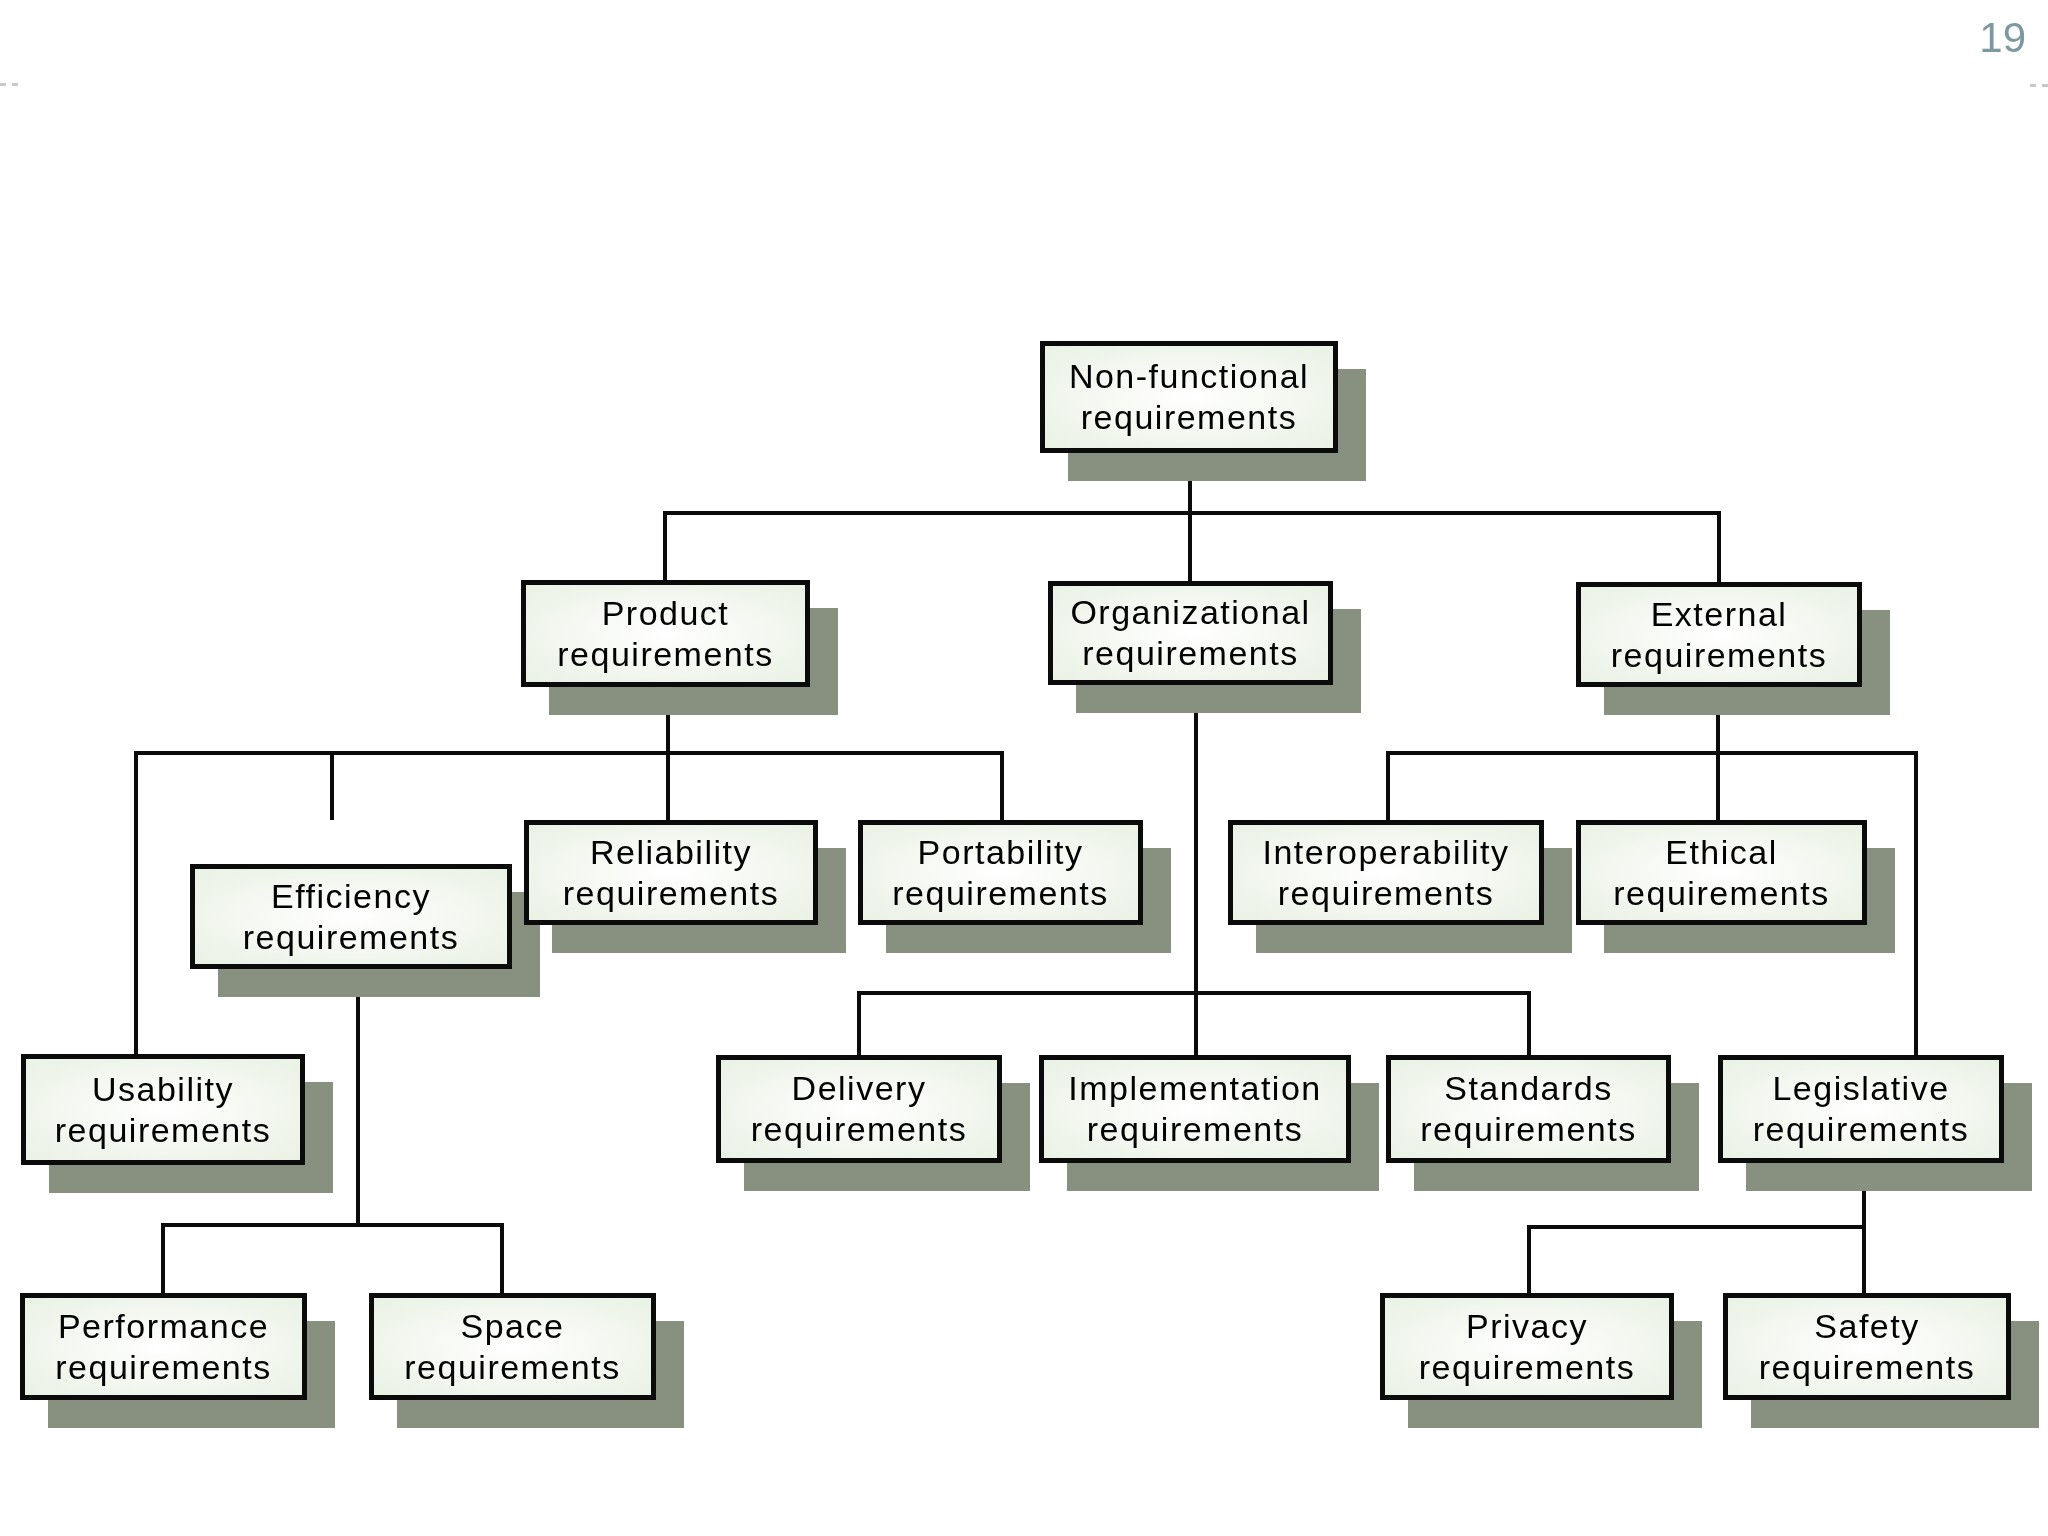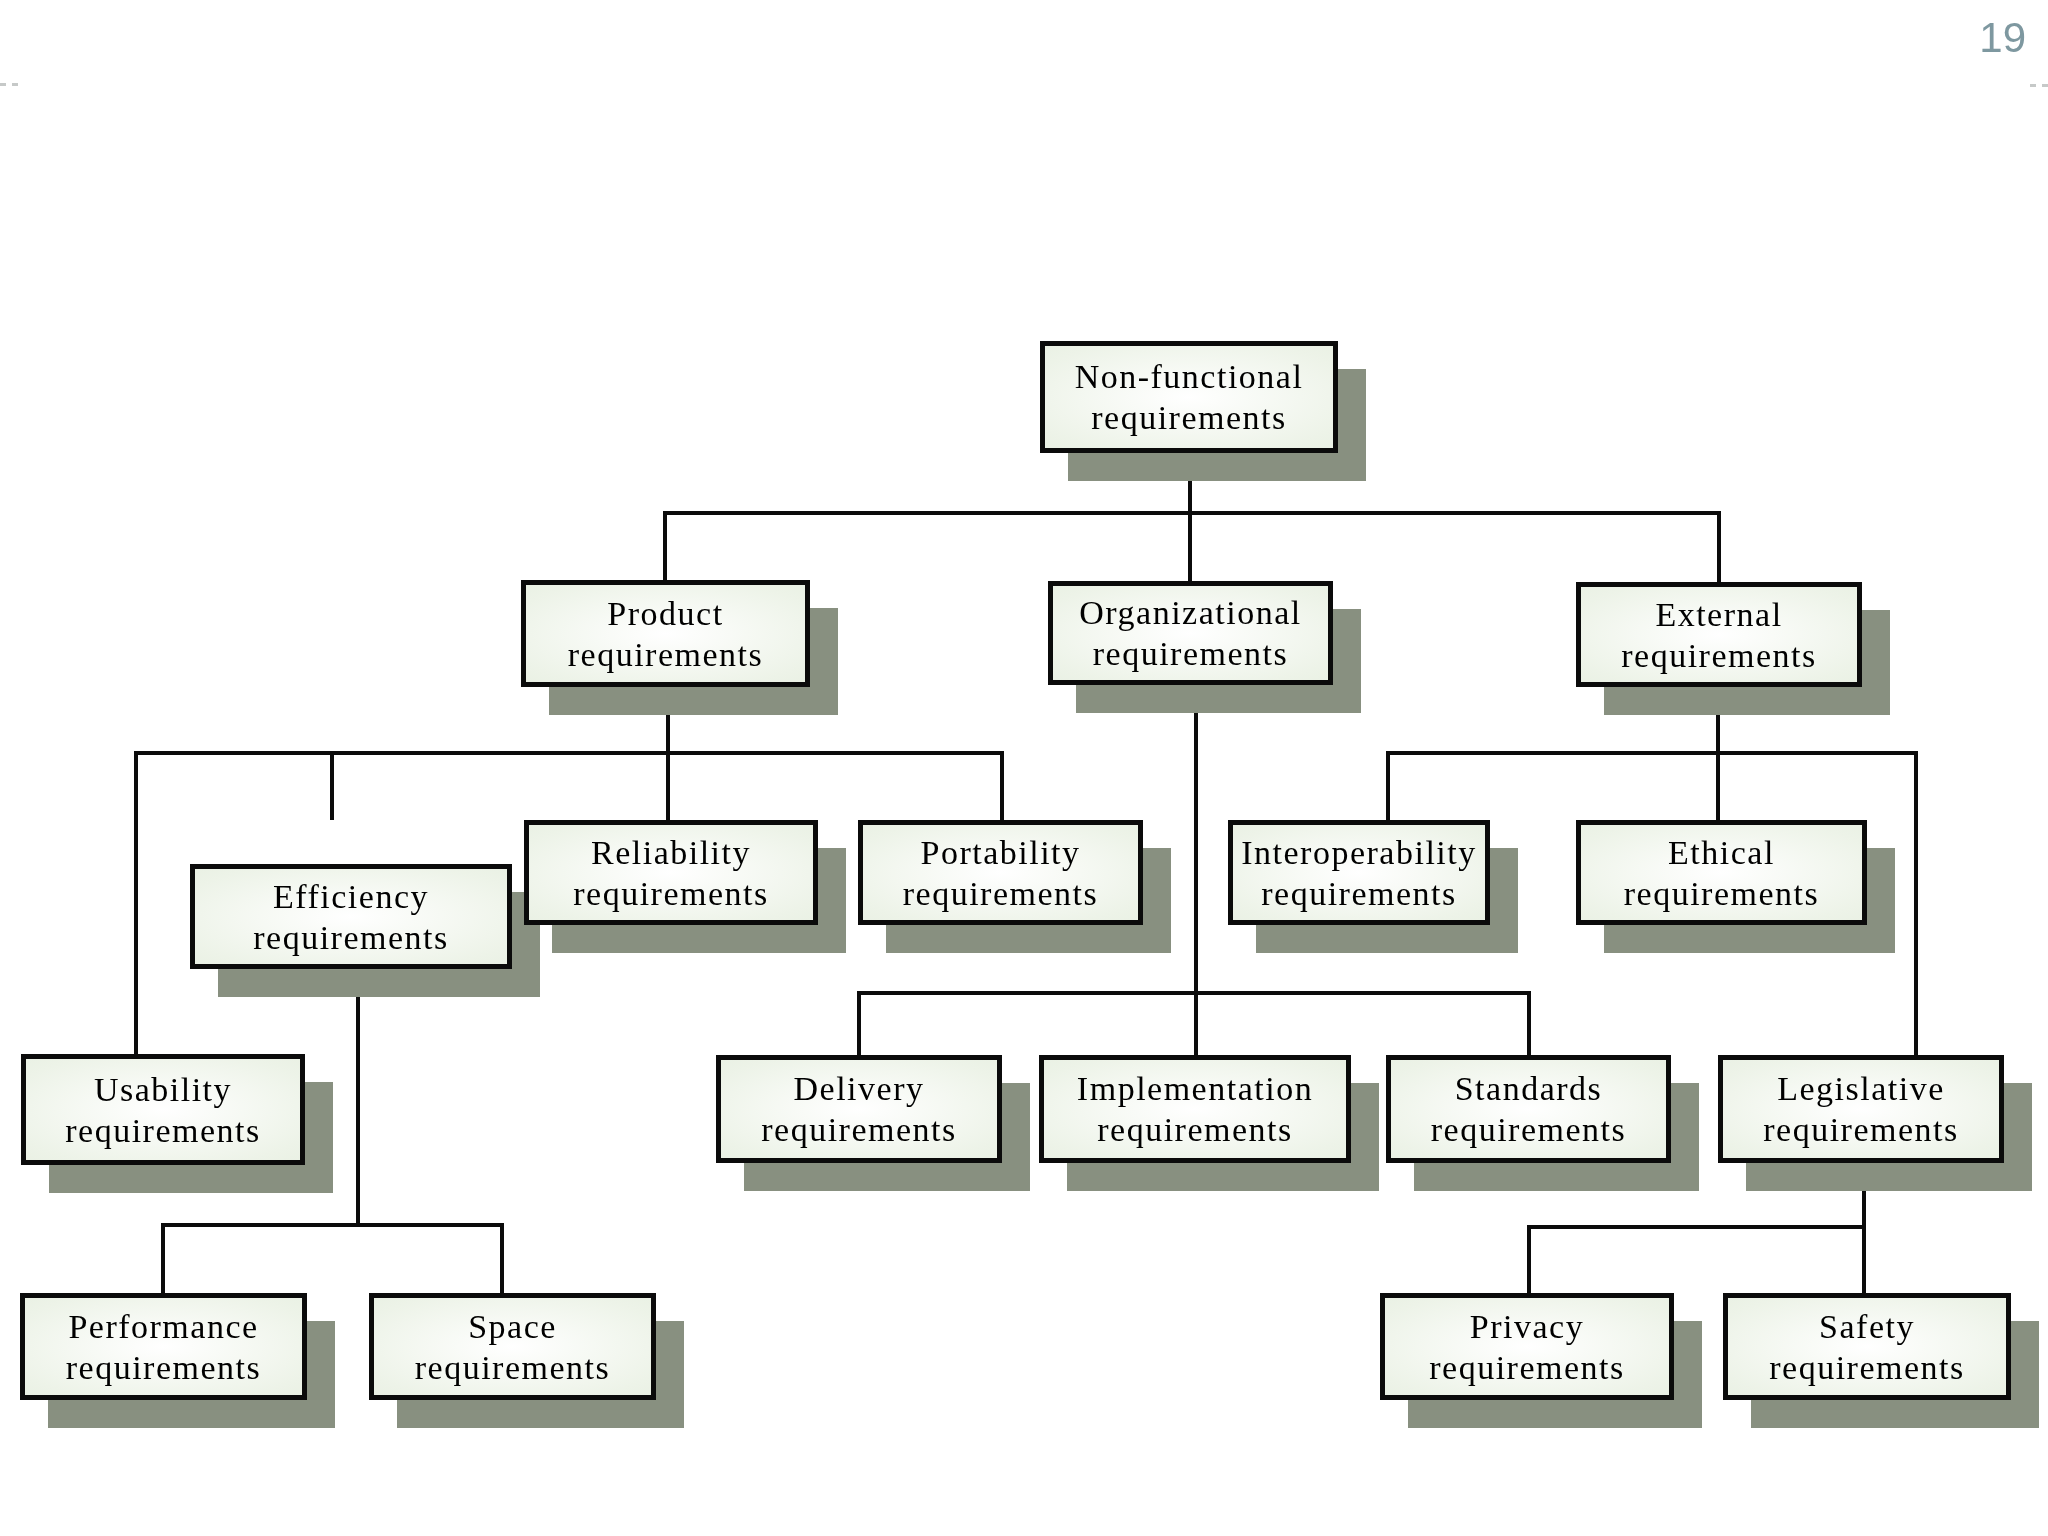--- a/index.html
+++ b/index.html
@@ -32,21 +32,21 @@
   }
   .node{
     position:absolute;box-sizing:border-box;
     border:5px solid #0b0b0b;
     background:radial-gradient(ellipse 130% 130% at 50% 50%, #ffffff 0%, #edf3e8 45%, #dbe7d3 100%);
     box-shadow:28px 28px 0 0 #889080;
     display:flex;align-items:center;justify-content:center;
     text-align:center;
   }
   .node-label{
-    font-family:Liberation Serif, serif;
+    font-family:Liberation Sans, sans-serif;
     font-size:34px;line-height:41px;letter-spacing:1.5px;
     color:#000000;white-space:pre-line;
   }
   .line{position:absolute;background:#0b0b0b;}
   .v{width:4px;}
   .h{height:4px;}
 </style>
 </head>
 <body>
 
@@ -105,21 +105,21 @@
 requirements</span>
   </div>
   <div class="node" style="left:524px;top:820px;width:294px;height:105px;">
     <span class="node-label">Reliability
 requirements</span>
   </div>
   <div class="node" style="left:858px;top:820px;width:285px;height:105px;">
     <span class="node-label">Portability
 requirements</span>
   </div>
-  <div class="node" style="left:1228px;top:820px;width:262px;height:105px;">
+  <div class="node" style="left:1228px;top:820px;width:316px;height:105px;">
     <span class="node-label">Interoperability
 requirements</span>
   </div>
   <div class="node" style="left:1576px;top:820px;width:291px;height:105px;">
     <span class="node-label">Ethical
 requirements</span>
   </div>
   <div class="node" style="left:21px;top:1054px;width:284px;height:111px;">
     <span class="node-label">Usability
 requirements</span>

